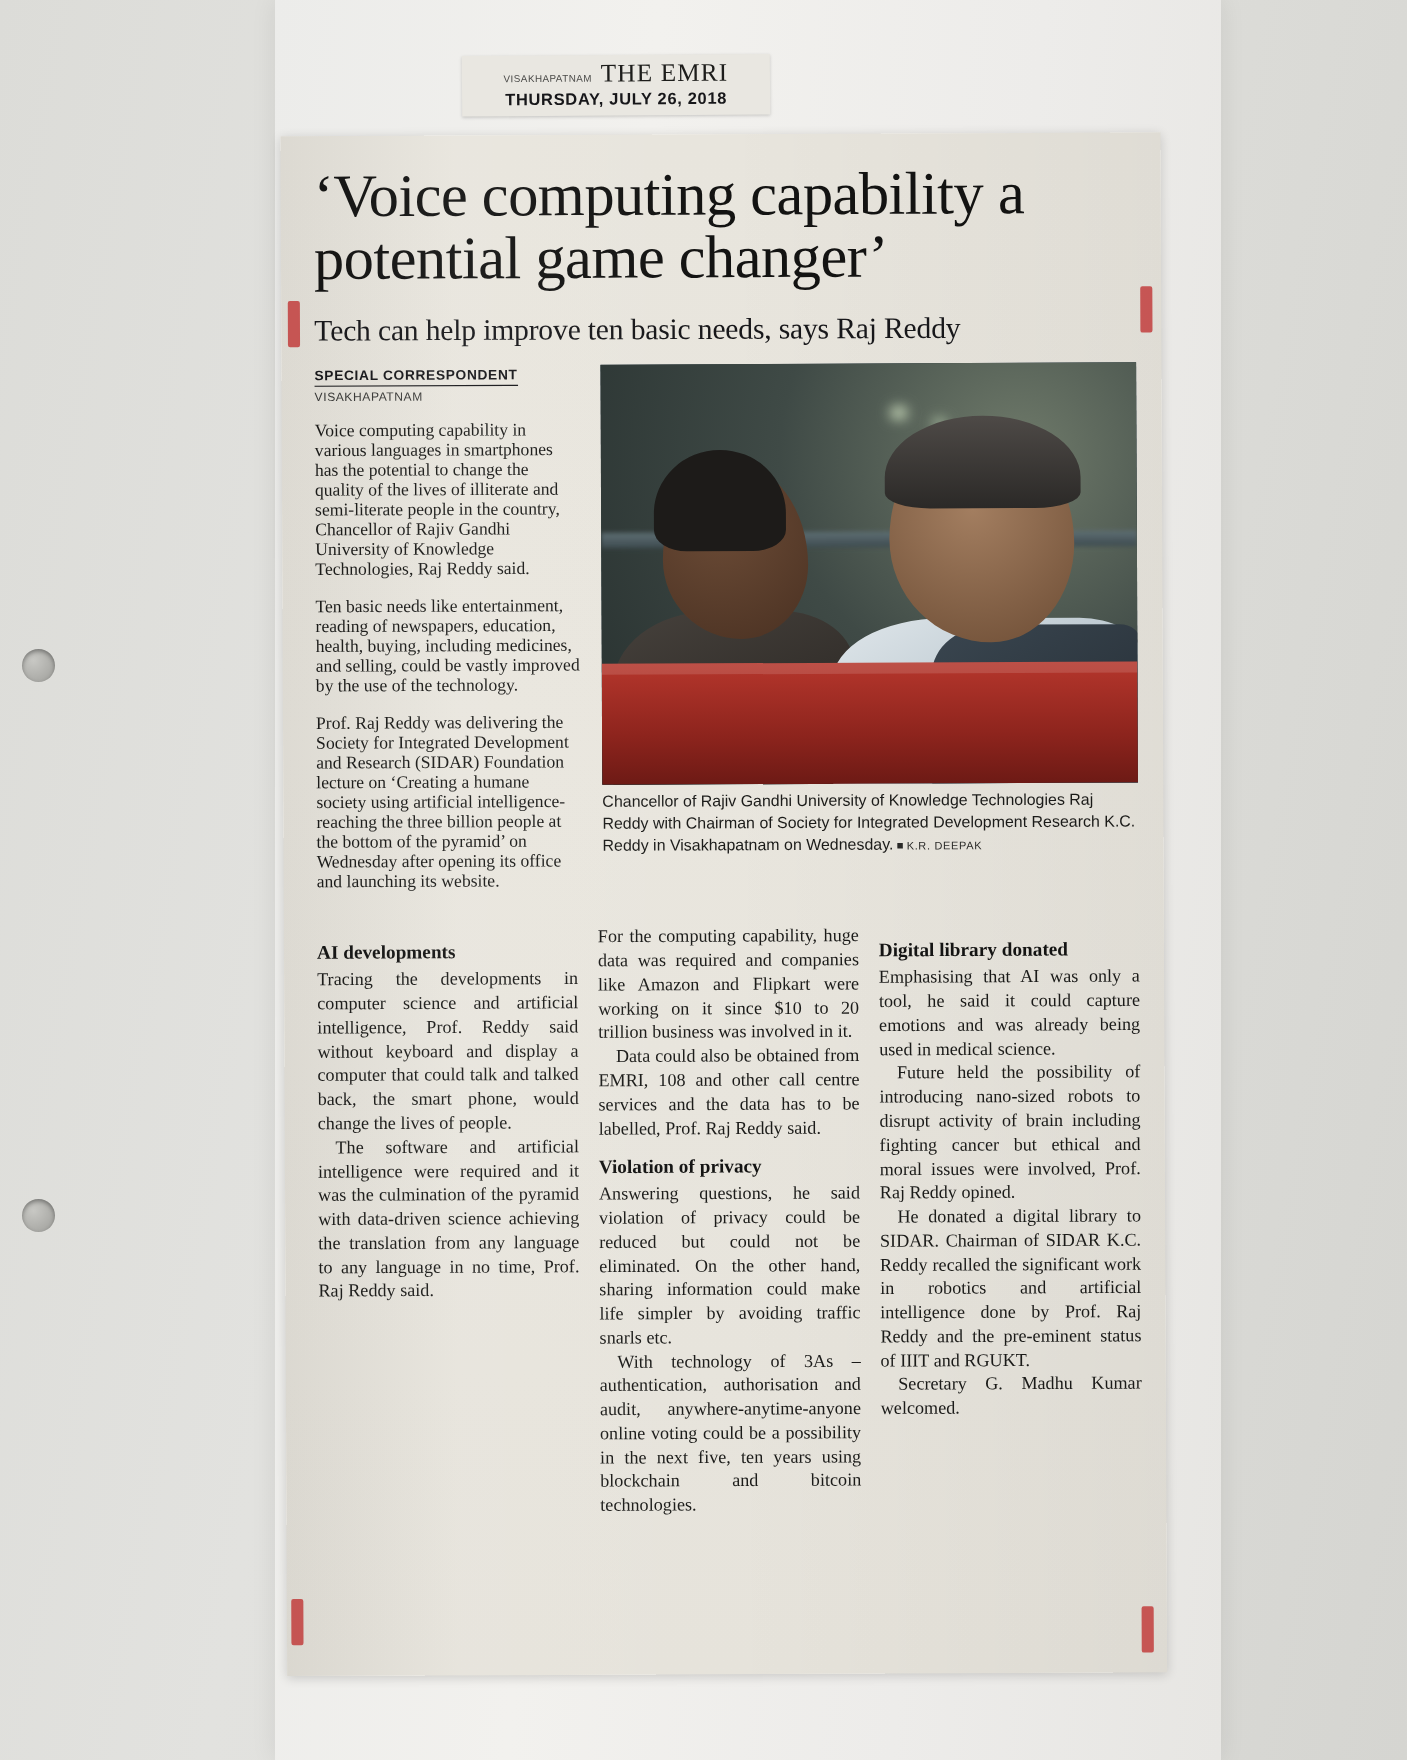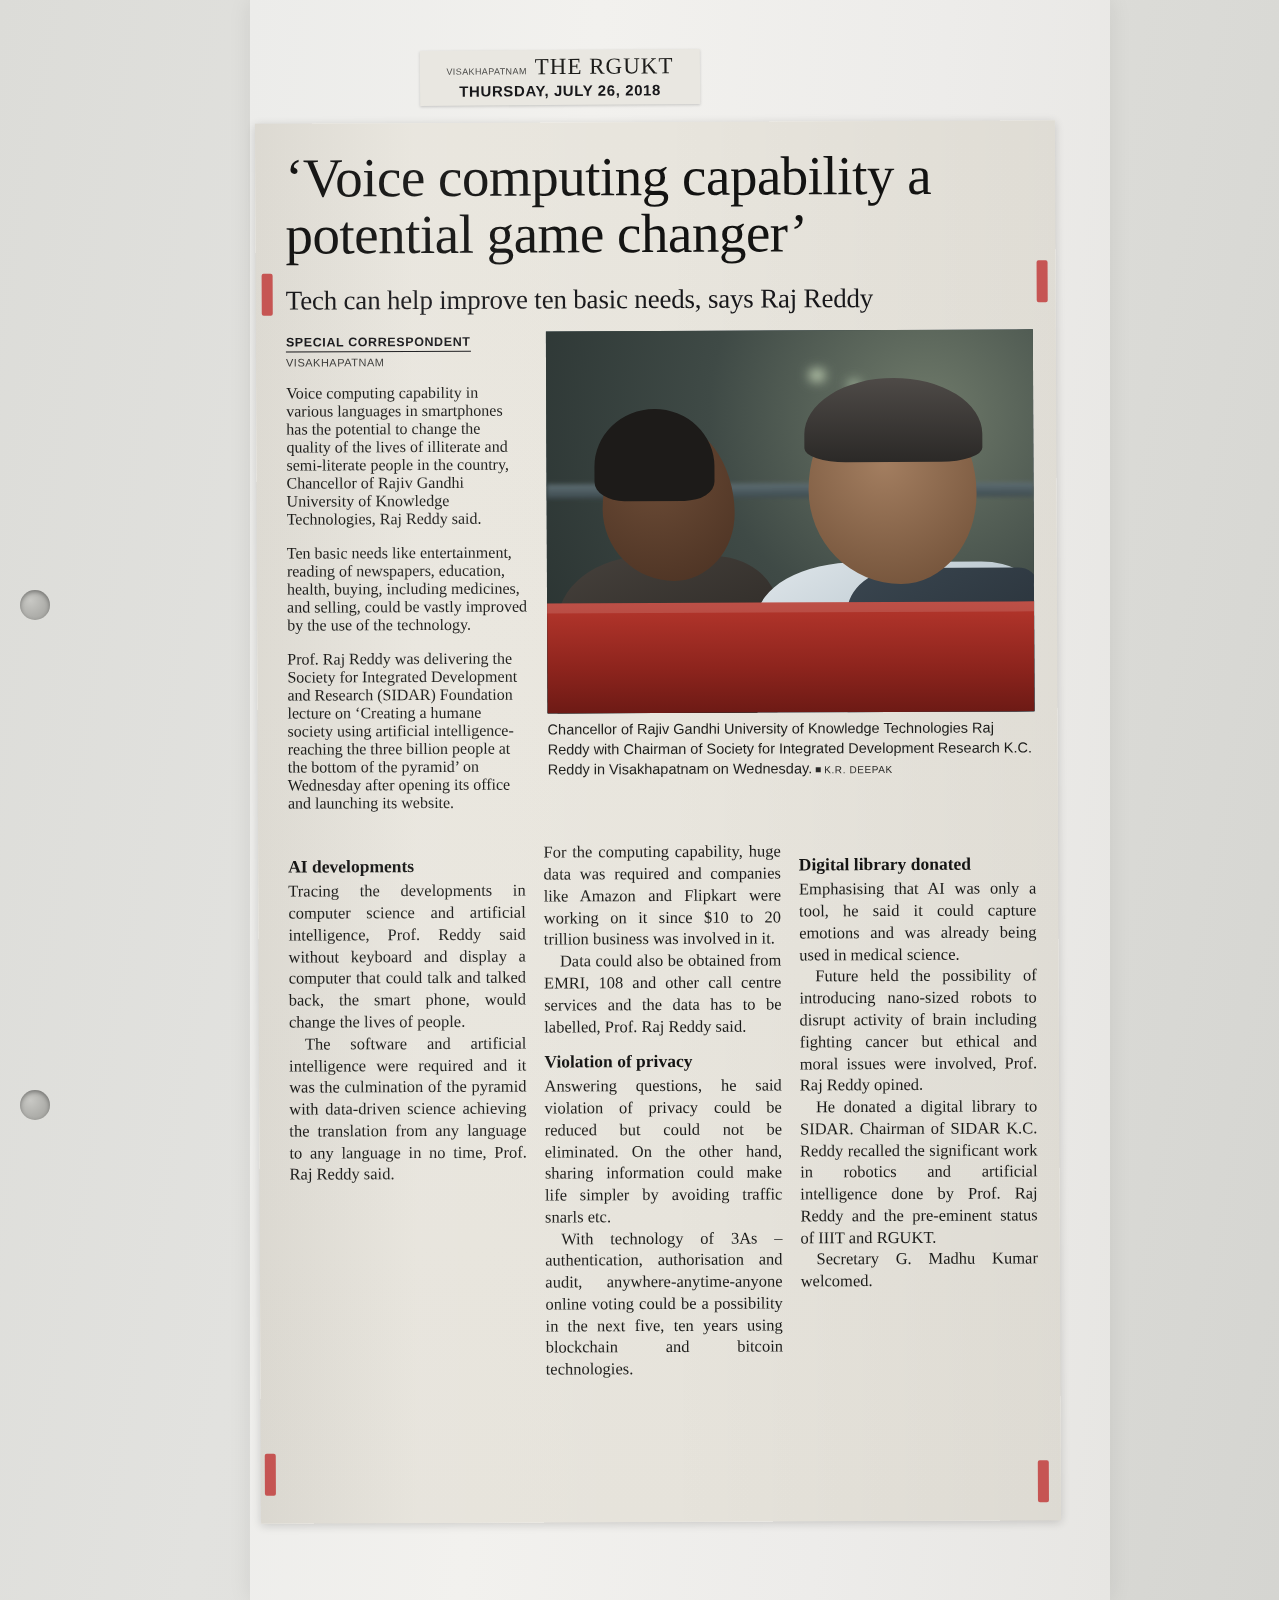--- a/index.html
+++ b/index.html
@@ -297,21 +297,21 @@
 <body>
 
 <div class="backdrop"></div>
 <div class="paper-sheet"></div>
 <div class="punch-hole h1"></div>
 <div class="punch-hole h2"></div>
 
 <div class="masthead">
   <div class="line1">
     <span class="city">VISAKHAPATNAM</span>
-    <span class="title">THE RGUKT</span>
+    <span class="title">THE EMRI</span>
   </div>
   <div class="date">THURSDAY, JULY 26, 2018</div>
 </div>
 
 <div class="clipping">
   <div class="tape t1"></div>
   <div class="tape t2"></div>
   <div class="tape t3"></div>
   <div class="tape t4"></div>
 

